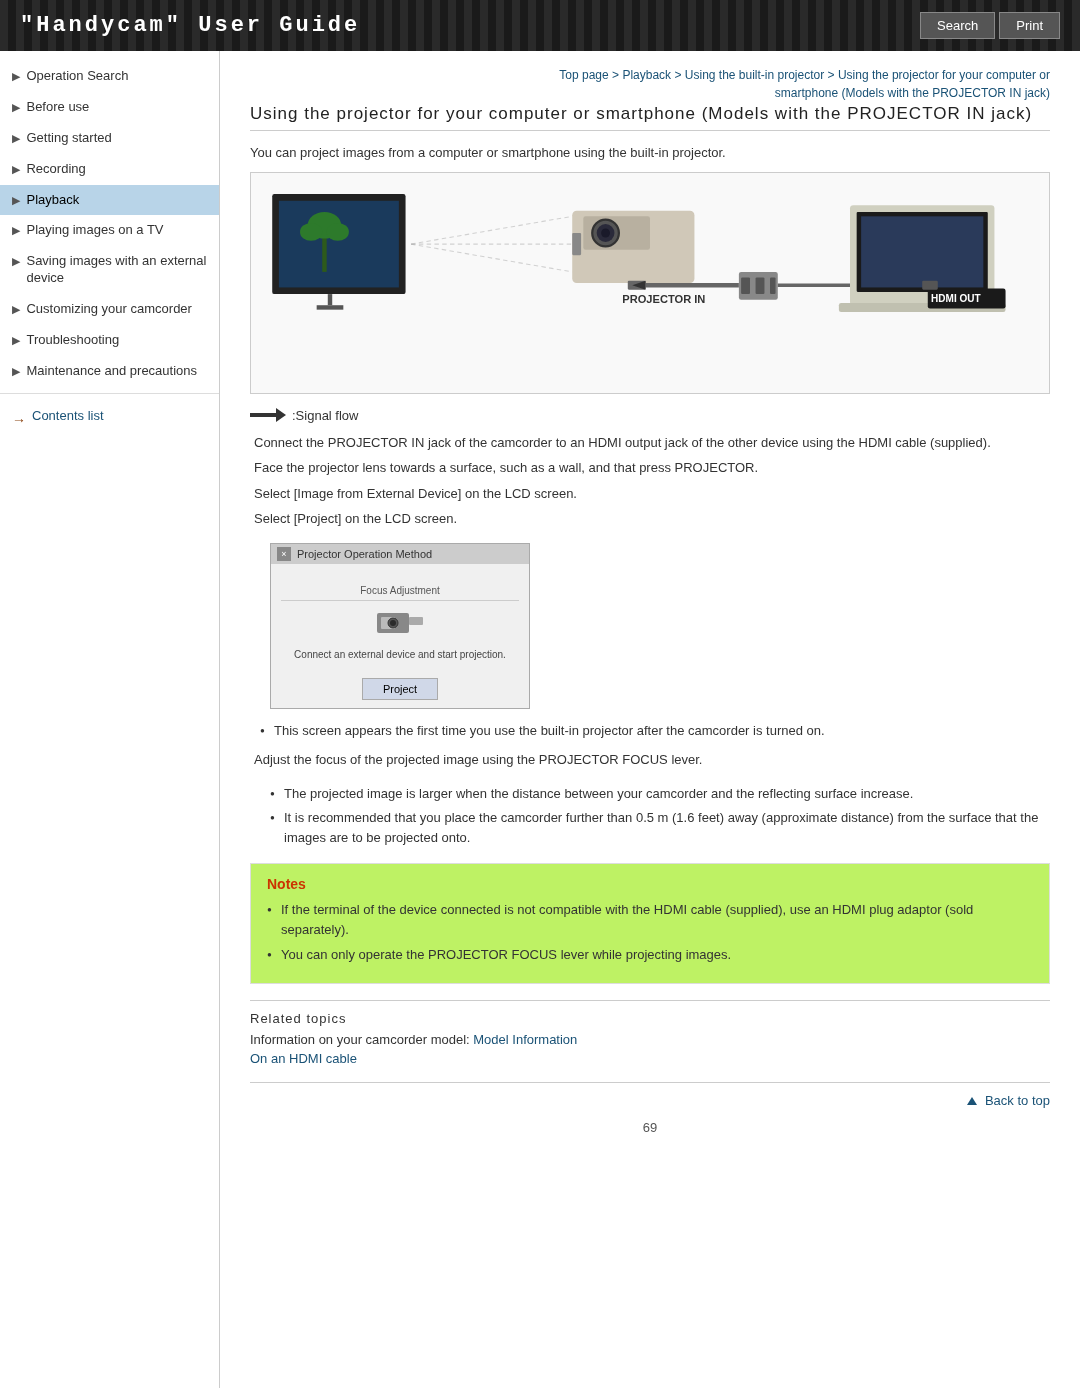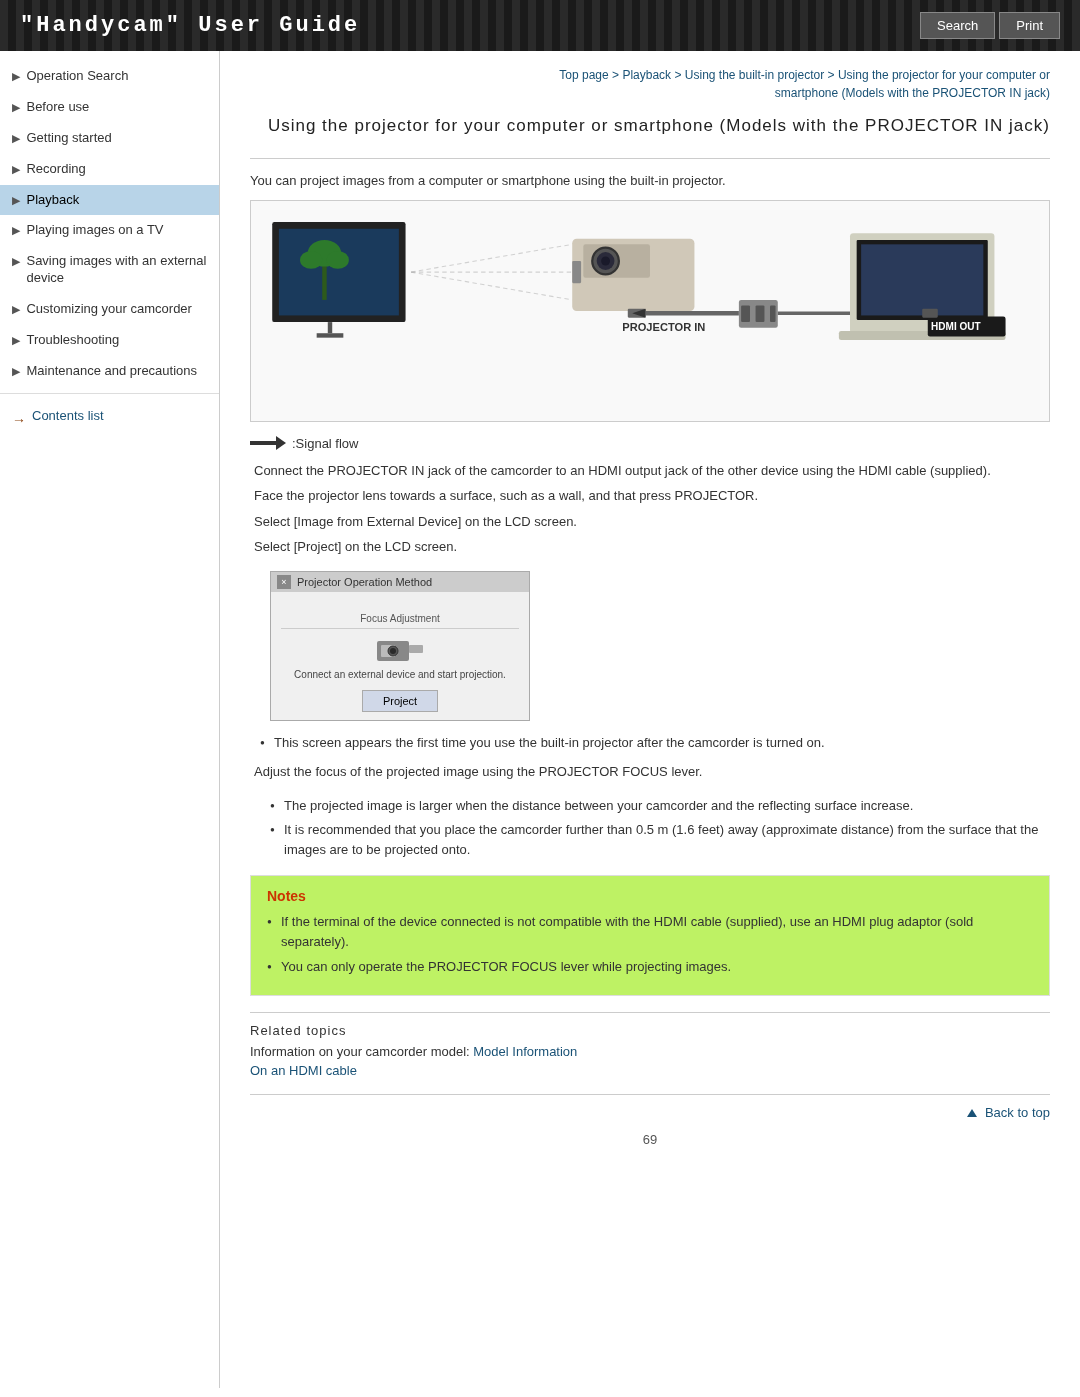--- a/index.html
+++ b/index.html
@@ -104,41 +104,40 @@
     .content {
       flex: 1;
       padding: 15px 30px 30px 30px;
       max-width: 860px;
     }
 
     
     .breadcrumb {
       font-size: 12px;
       color: #1a5276;
-      margin-bottom: 12px;
+      margin-bottom: 0;
       text-align: right;
       line-height: 1.5;
     }
     .breadcrumb a, .breadcrumb span {
       color: #1a5276;
       text-decoration: none;
       cursor: pointer;
     }
 
     
     .page-title {
       font-size: 17px;
       font-weight: normal;
       letter-spacing: 1px;
       border-bottom: 1px solid #ccc;
-      padding-bottom: 20px;
+      padding-bottom: 4px;
       margin-bottom: 14px;
       color: #222;
       line-height: 1.4;
-      text-align: right;
     }
 
     
     .intro-text {
       font-size: 13px;
       margin-bottom: 12px;
       color: #333;
     }
 
     
@@ -226,21 +225,21 @@
       margin-top: 13px;
     }
     .dialog-camera-icon {
       margin: 4px auto;
       width: 50px;
       height: 30px;
     }
     .dialog-text-small {
       font-size: 10px;
       color: #444;
-      margin: 4px 0;
+      margin: 12px 0;
     }
     .dialog-project-btn {
       background: #d0d8e8;
       border: 1px solid #aaa;
       padding: 4px 20px;
       font-size: 11px;
       margin-top: 6px;
       cursor: pointer;
     }
 

